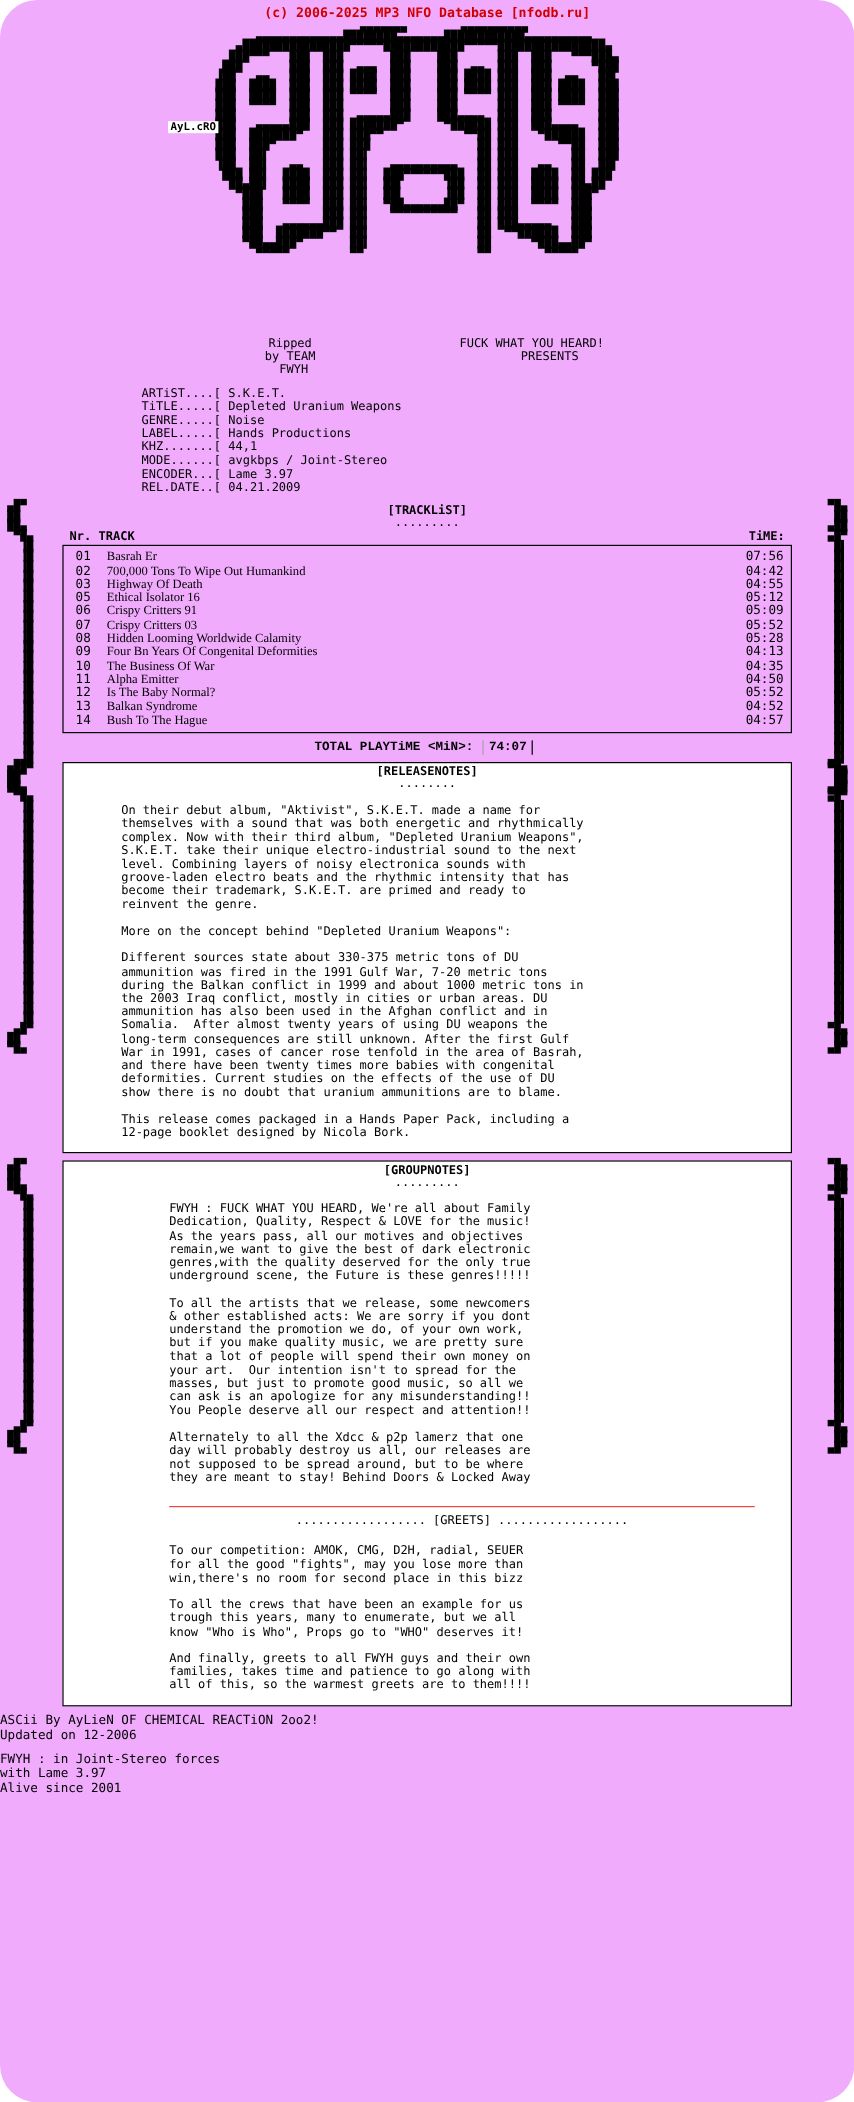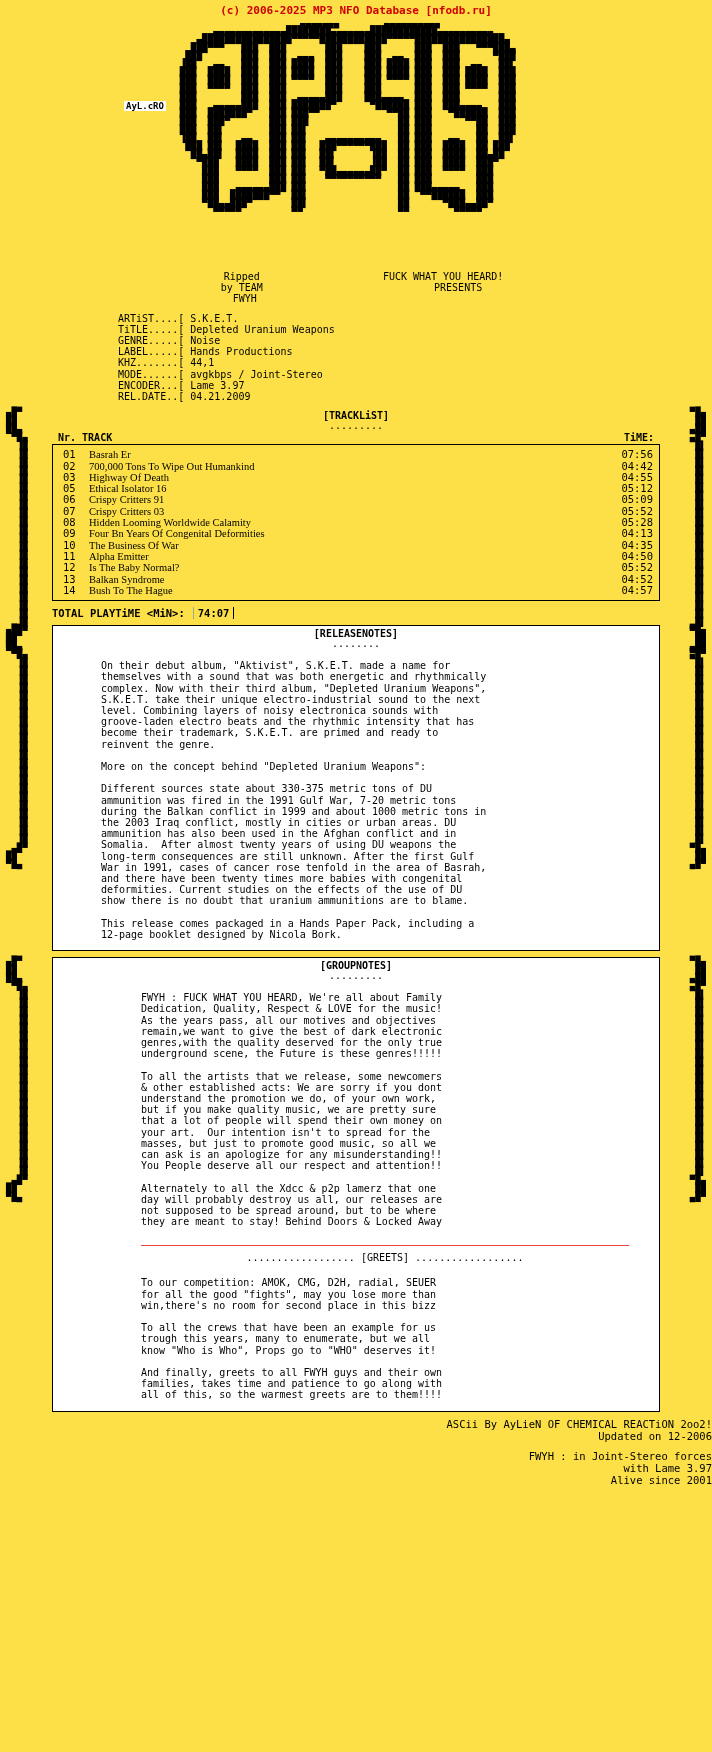--- a/index.html
+++ b/index.html
@@ -9,21 +9,22 @@
   }
   body {
     width: 712px;
     font-family: "DejaVu Sans Mono", "Liberation Mono", monospace;
     color: #000000;
   }
   .page {
     position: relative;
     width: 712px;
     min-height: 1752px;
-    background: #fde047;
+    background: #f0abfc;
+    border-radius: 31px;
   }
   .topbar {
     text-align: center;
     font-family: "DejaVu Sans Mono", "Liberation Mono", monospace;
     font-size: 11px;
     font-weight: bold;
     color: #d00000;
     padding: 4px 0 2px 0;
     letter-spacing: 0px;
   }
@@ -41,21 +42,21 @@
     font-family: "DejaVu Sans Mono", "Liberation Mono", monospace;
     font-size: 9.3px;
     line-height: 8.2px;
     white-space: pre;
     color: #000;
     letter-spacing: 0px;
     text-align: center;
   }
   .logo-tag {
     position: absolute;
-    left: 124px; top: 82px;
+    left: 140px; top: 82px;
     font-size: 9px;
     font-weight: bold;
     color: #000;
     background: #fff;
     padding: 0 2px;
     text-align: center;
   }
   
   .framed {
     position: relative;
@@ -105,21 +106,21 @@
     color: #000;
   }
 
   
   .credits {
     display: flex;
     justify-content: center;
     gap: 120px;
     font-size: 10px;
     line-height: 11px;
-    margin-top: 2px;
+    margin-top: 12px;
   }
   .credits div { text-align: center; }
 
   .info {
     margin: 8px 12px 0 0;
     padding-left: 118px;
     font-size: 10.5px;
     line-height: 11.5px;
   }
 
@@ -139,25 +140,26 @@
   .tl-row {
     display: flex;
     font-size: 10.5px;
     line-height: 11.3px;
   }
   .tl-num { width: 26px; }
   .tl-name { flex: 1; font-family: Liberation Serif, serif; }
   .tl-time { width: 48px; text-align: right; }
   .tl-total {
     display: flex;
-    justify-content: flex-start;
+    justify-content: center;
     font-size: 10.5px;
     padding: 6px 6px 0 0;
     gap: 8px;
     font-weight: bold;
+    font-family: Liberation Mono, monospace;
   }
   .tl-total .tbox {
     border-left: 1px solid #a3a3a3;
     border-right: 1px solid #000;
     padding: 0 4px;
   }
   .notes {
     padding: 10px 26px 10px 48px;
     font-size: 10.3px;
     line-height: 11.6px;
@@ -170,21 +172,21 @@
     white-space: pre-wrap;
   }
   .greets-sep {
     text-align: center;
     font-size: 10px;
     padding: 6px 0 4px 0;
     border-top: 1px solid #ef4444;
     margin: 8px 30px 0 88px;
   }
   .footer {
-    text-align: right;
+    text-align: left;
     font-size: 10.5px;
     line-height: 12px;
     padding: 6px 0 16px 0;
   }
   .spacer6 { height: 6px; }
 </style>
 </head>
 <body>
 
 <div class="page">

